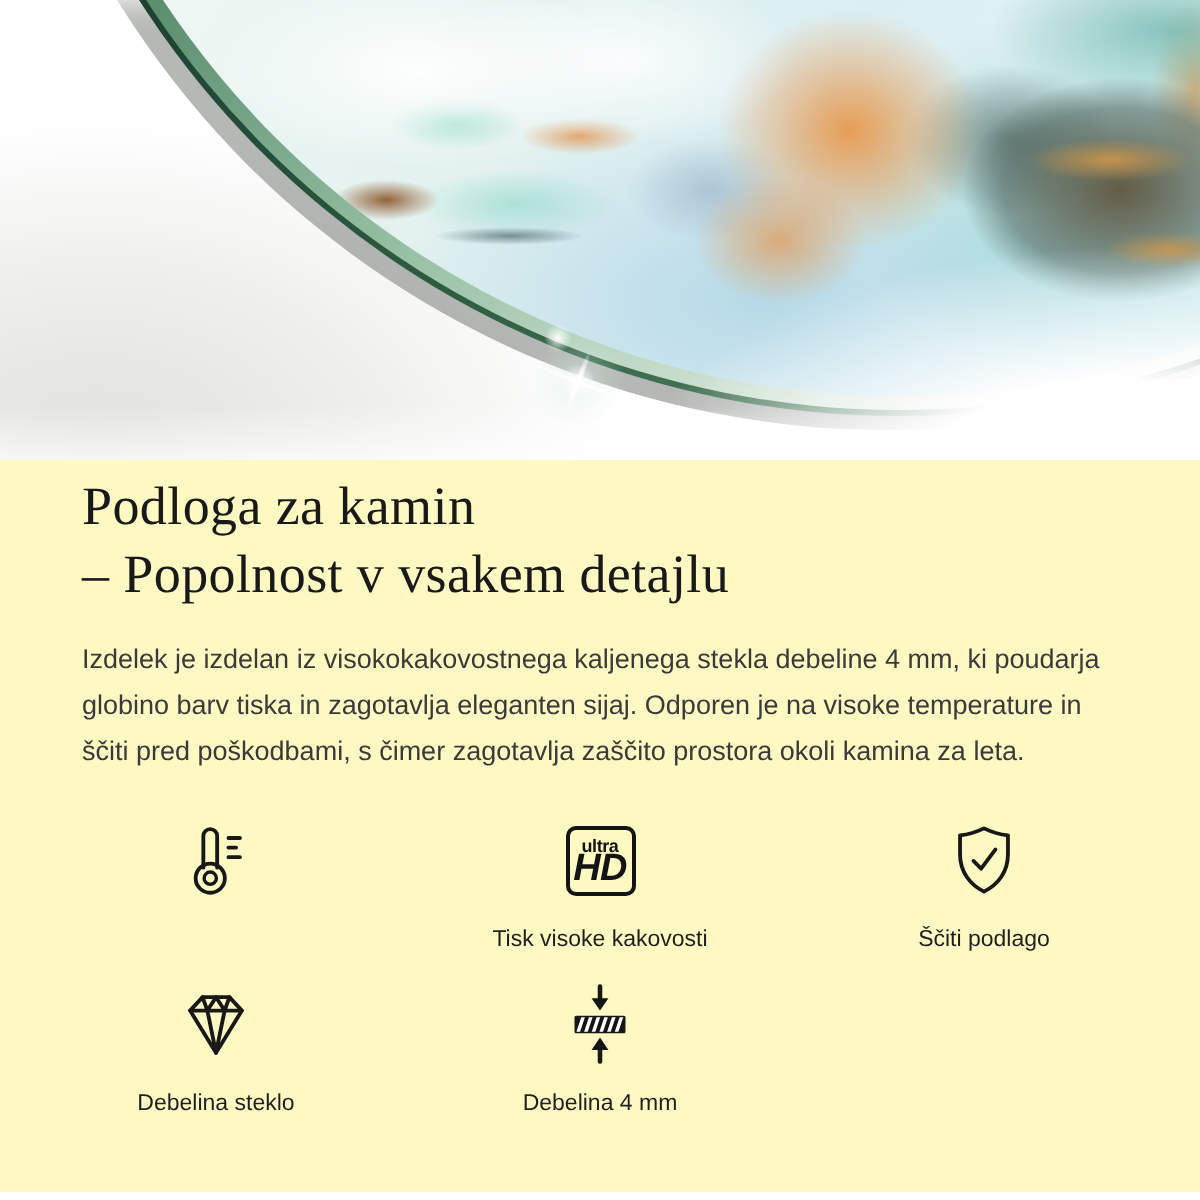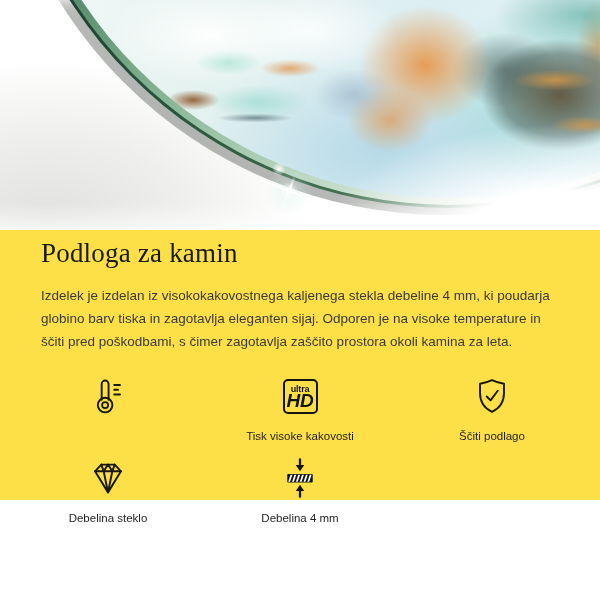--- a/index.html
+++ b/index.html
@@ -3,21 +3,21 @@
 <meta charset="utf-8">
 <style>
   html,body{margin:0;padding:0;}
   body{
     width:600px;height:600px;
     background:#ffffff;
     font-family:"Liberation Sans", sans-serif;
     overflow:hidden;
     -webkit-font-smoothing:antialiased;
   }
-  .page{position:relative;width:600px;height:500px;background:#fde047;}
+  .page{position:relative;width:600px;height:596px;background:#fef9c3;}
 
   
   .hero{
     position:relative;width:600px;height:230px;overflow:hidden;
     background:
       radial-gradient(360px 230px at 8% 98%, #e0e0de 0%, #efefed 40%, rgba(255,255,255,0) 72%),
       #ffffff;
   }
   .hero .layer{position:absolute;left:0;top:0;width:600px;height:230px;}
   .glass-shadow{
@@ -120,20 +120,21 @@
     <div class="layer glass-edge-band"></div>
     <div class="layer glass-marble"></div>
     <div class="layer hero-fade"></div>
     <div class="glint-dot"></div>
     <div class="sparkle"></div>
   </div>
 
   <div class="content">
     <h1 class="title">
       <span>Podloga za kamin</span>
+      <span>– Popolnost v vsakem detajlu</span>
     </h1>
     <p class="desc">Izdelek je izdelan iz visokokakovostnega kaljenega stekla debeline 4 mm, ki poudarja globino barv tiska in zagotavlja eleganten sijaj. Odporen je na visoke temperature in ščiti pred poškodbami, s čimer zagotavlja zaščito prostora okoli kamina za leta.</p>
   </div>
 
   <div class="features">
 
     <div class="feature">
       <div class="icon-wrap">
         <svg class="icon-svg" width="46" height="46" viewBox="0 0 48 48">
           <circle cx="21" cy="33.5" r="7.6"></circle>

